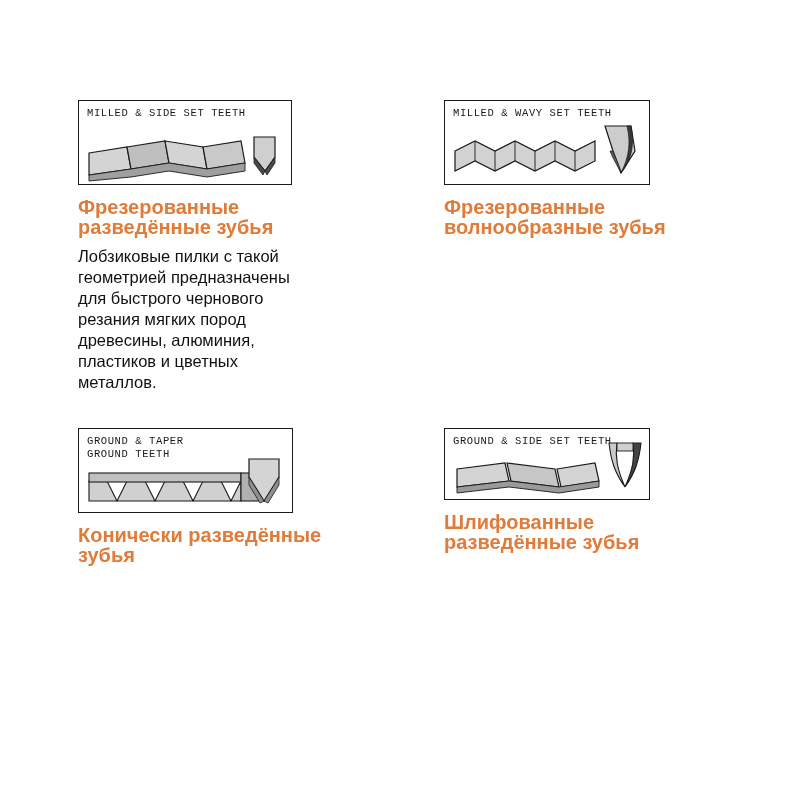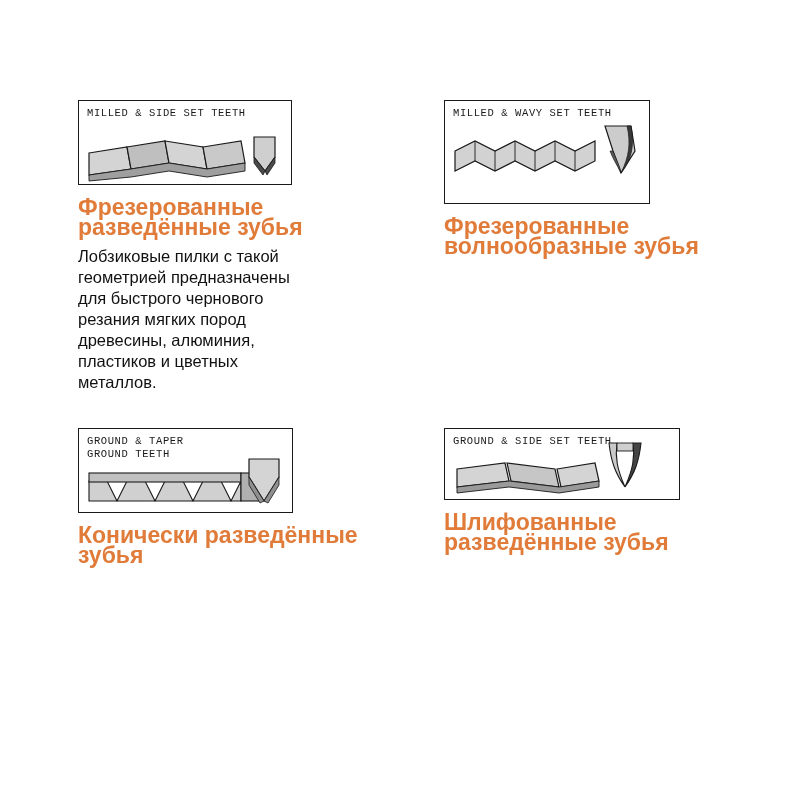--- a/index.html
+++ b/index.html
@@ -30,44 +30,44 @@
   .cell-bl { left: 78px; top: 428px; }
   .cell-br { left: 444px; top: 428px; }
 
   .diagram-box {
     border: 1.5px solid #1a1a1a;
     background: #ffffff;
     box-sizing: border-box;
     position: relative;
   }
   .diagram-box.w1 { width: 214px; height: 85px; }
-  .diagram-box.w2 { width: 206px; height: 104px; padding-left: 13px; }
+  .diagram-box.w2 { width: 206px; height: 85px; padding-left: 13px; }
   .diagram-box.w3 { width: 215px; height: 85px; padding-left: 40px; }
-  .diagram-box.w4 { width: 236px; height: 72px; }
+  .diagram-box.w4 { width: 206px; height: 72px; }
 
   .box-label {
     position: absolute;
     left: 8px;
     top: 6px;
     font-size: 10.5px;
     letter-spacing: 0.6px;
     color: #1a1a1a;
     font-family: Liberation Mono, monospace;
     line-height: 13px;
     white-space: pre-line;
   }
   .diagram-svg {
     position: absolute;
     left: 0;
     top: 0;
   }
 
   .heading {
     color: #e07b39;
-    font-size: 23px;
+    font-size: 20px;
     font-weight: bold;
     line-height: 20px;
     margin-top: 12px;
     white-space: pre-line;
     font-family: "Liberation Sans", sans-serif;
   }
   .body-text {
     color: #111111;
     font-size: 16.5px;
     line-height: 21px;

